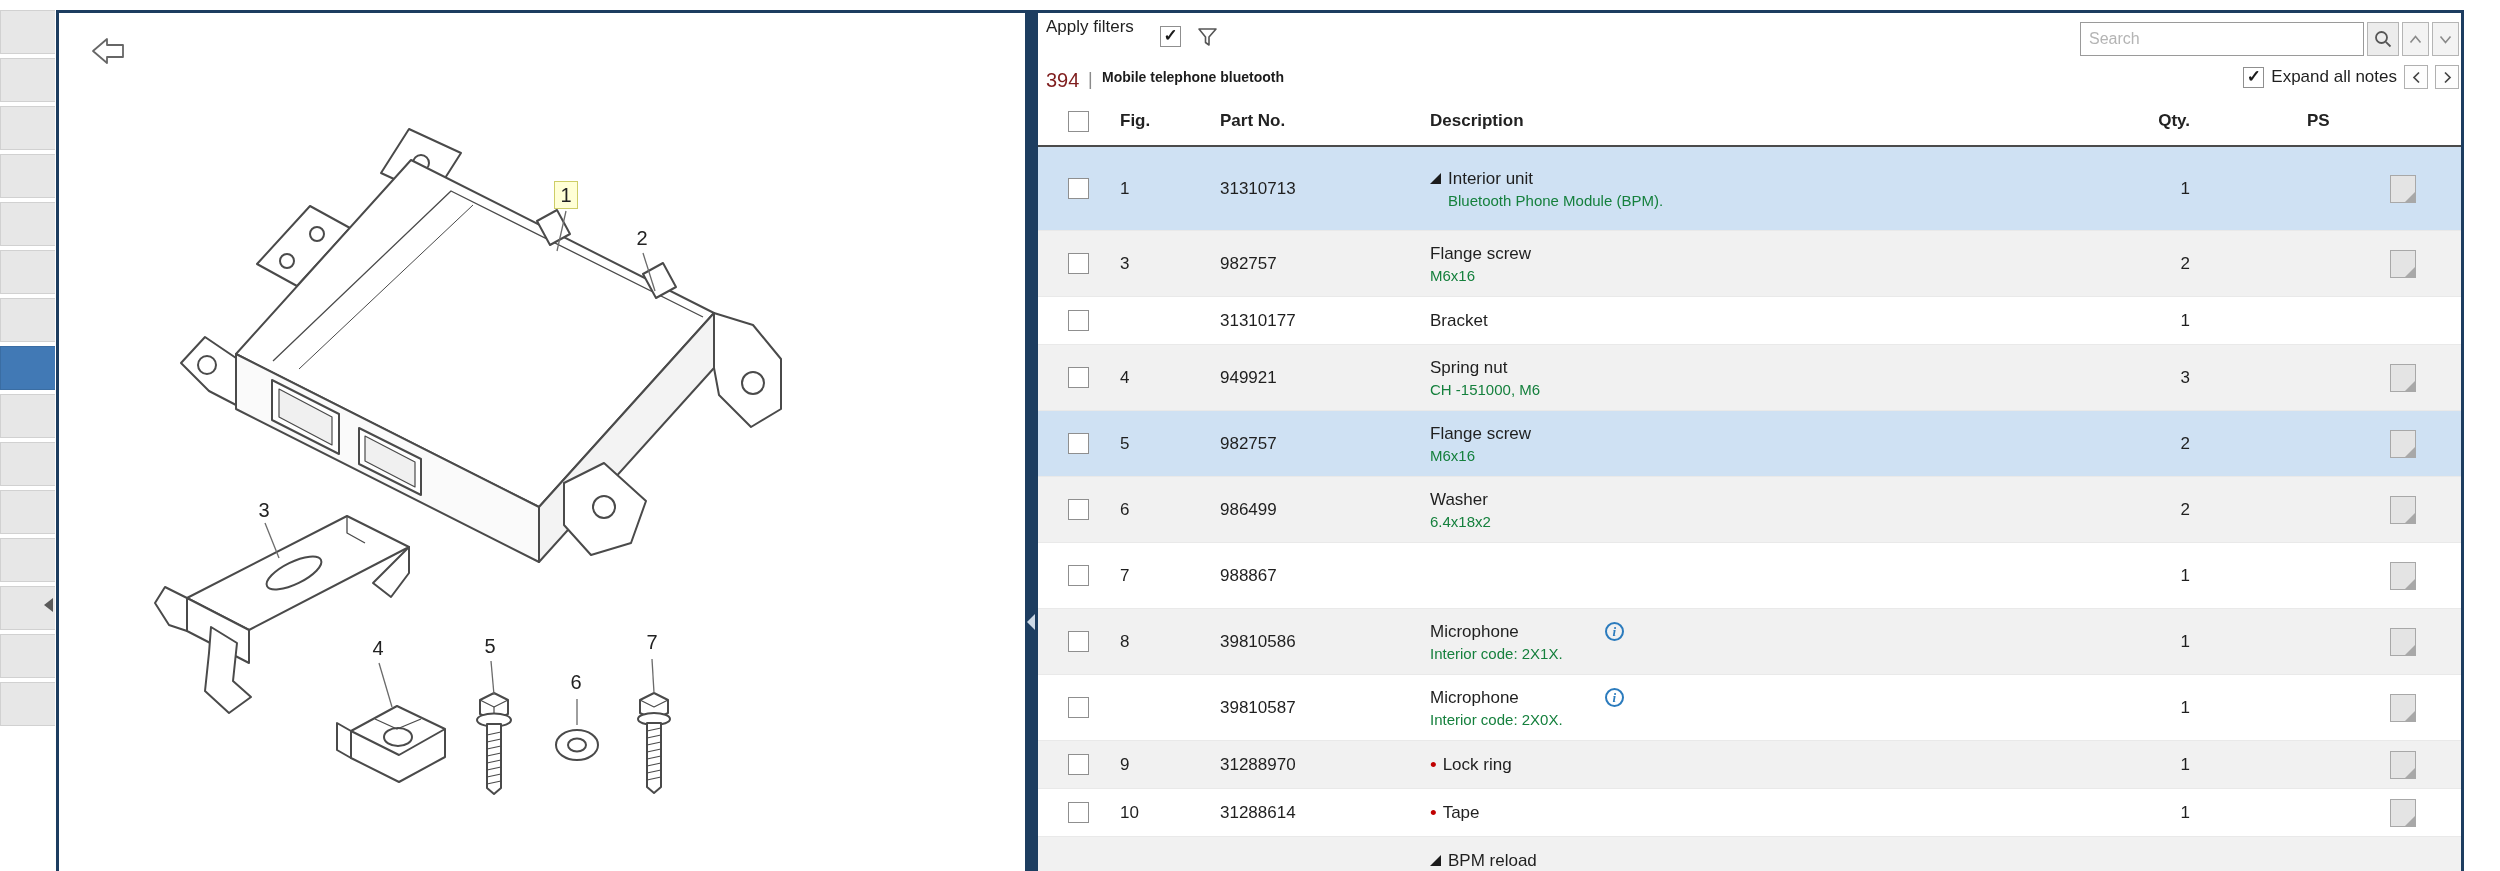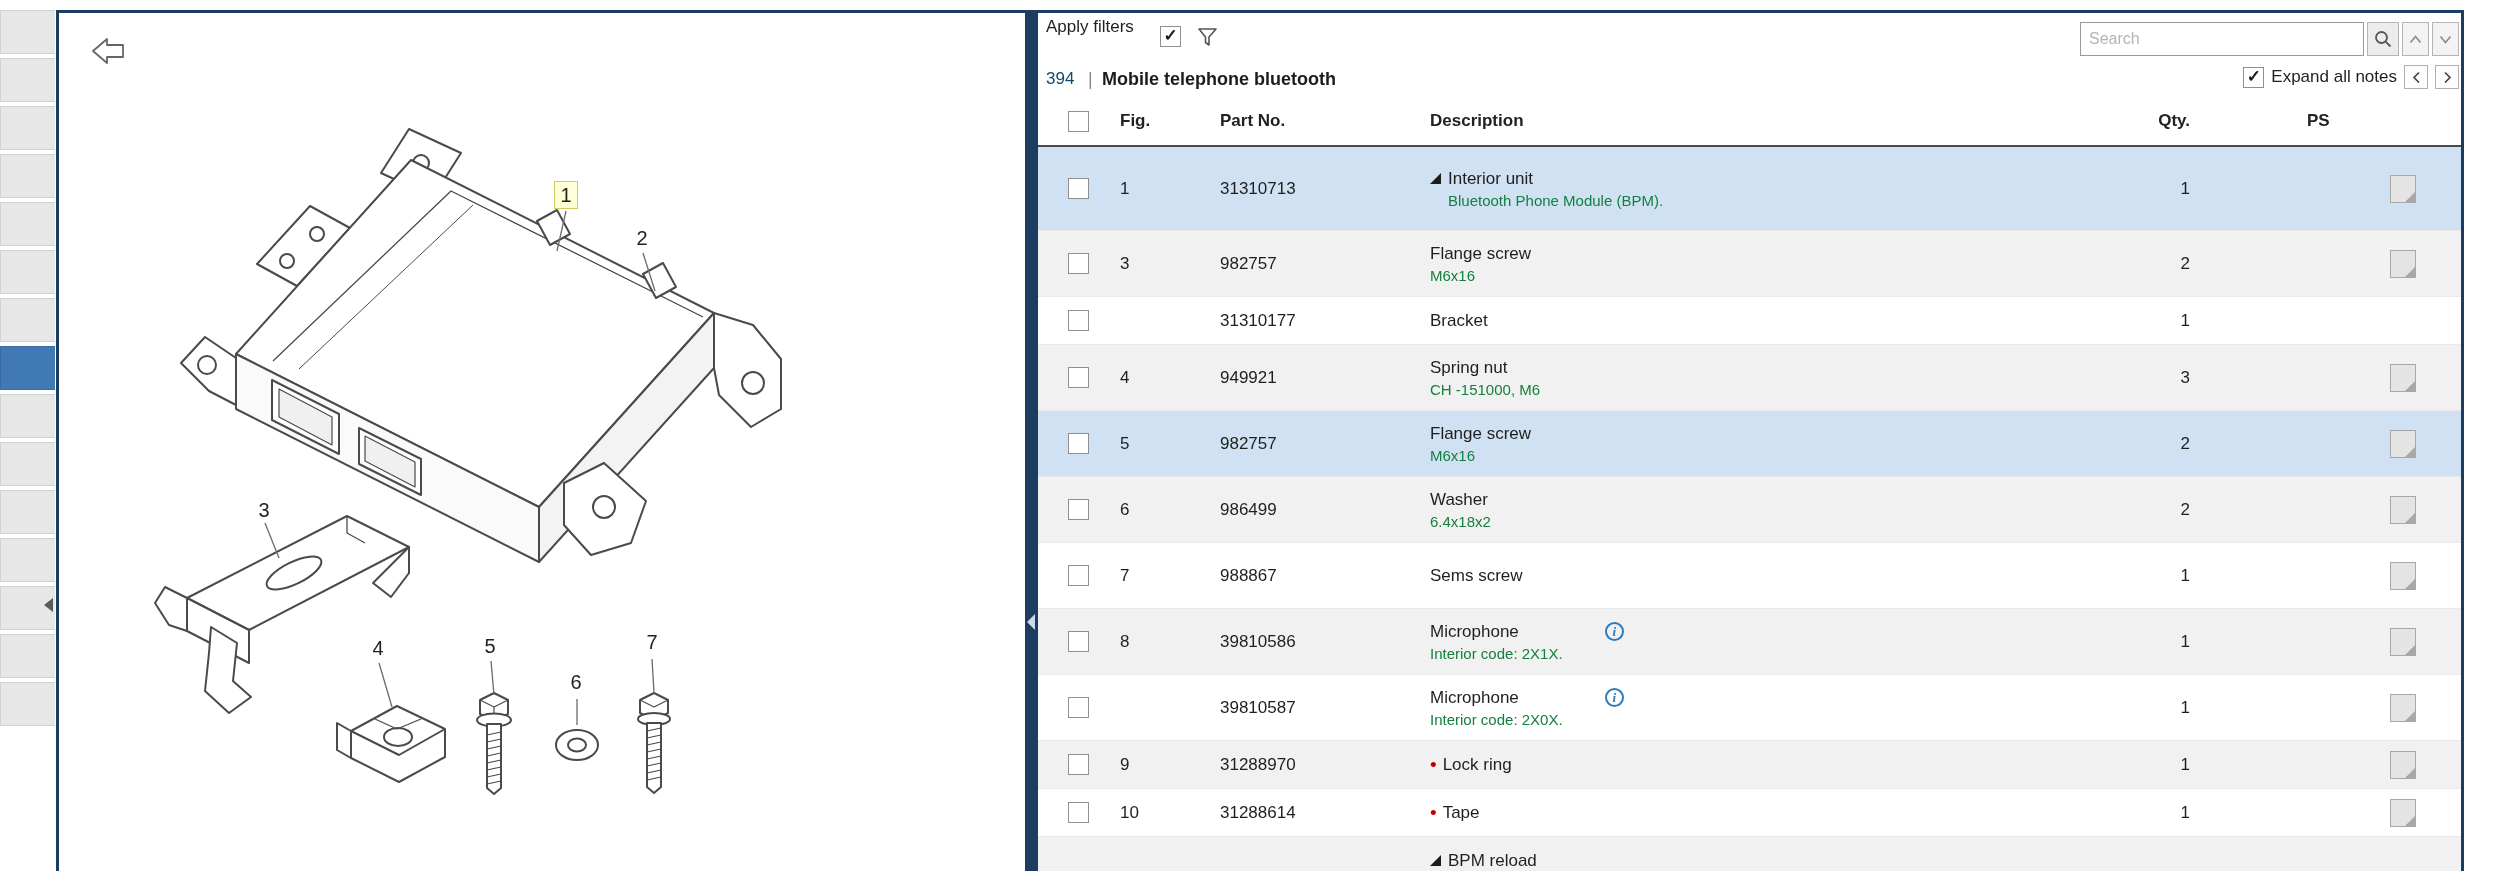--- a/index.html
+++ b/index.html
@@ -41,23 +41,23 @@
   .funnel { position:absolute; left:158px; top:12px; }
   .search-wrap { position:absolute; right:2px; top:9px; display:flex; gap:3px; align-items:stretch; }
   .search-input { width:284px; height:34px; border:1px solid #9a9a9a; font-size:16px; padding:0 8px;
     font-family:"Liberation Sans", sans-serif; color:#333; outline:none; }
   .search-input::placeholder { color:#b4b4b4; }
   .sbtn { width:32px; height:34px; background:#ececec; border:1px solid #b5b5b5; display:flex;
     align-items:center; justify-content:center; cursor:pointer; }
   .sbtn.small { width:27px; background:#f3f3f3; }
 
   .title-row { position:absolute; left:0; right:0; top:52px; height:30px; }
-  .sec-num { position:absolute; left:8px; top:4px; font-size:17px; color:#0c4a6e; }
+  .sec-num { position:absolute; left:8px; top:4px; font-size:20px; color:#7f1d1d; }
   .sep { position:absolute; left:50px; top:4px; font-size:18px; color:#8a8a8a; }
-  .pg-title { position:absolute; left:64px; top:4px; font-size:18px; font-weight:bold; color:#1c1c1c; }
+  .pg-title { position:absolute; left:64px; top:4px; font-size:14px; font-weight:bold; color:#1c1c1c; }
   .notes-wrap { position:absolute; right:2px; top:0; display:flex; align-items:center; gap:7px; }
   .notes-label { font-size:17px; }
   .nav-btn { width:24px; height:24px; background:#fdfdfd; border:1px solid #b0b0b0; display:flex;
     align-items:center; justify-content:center; cursor:pointer; }
 
   
   .cb { width:21px; height:21px; background:#fff; border:1px solid #8f8f8f; display:inline-flex;
     align-items:center; justify-content:center; font-size:17px; color:#1a1a1a; cursor:pointer; }
   .cb.checked::after { content:"\2713"; font-weight:bold; margin-top:-2px; }
 
@@ -401,23 +401,20 @@
               <span class="note-icon"></span>
             </span>
           </div>
           <div class="prow two">
             <span class="cb-col">
               <span class="cb"></span>
             </span>
             <span class="col-fig">7</span>
             <span class="col-part">988867</span>
             <span class="col-desc">
-              <span class="desc-line">
-                <span class="desc-main">Sems screw</span>
-              </span>
             </span>
             <span class="col-qty">1</span>
             <span class="col-ps">
               <span class="note-icon"></span>
             </span>
           </div>
           <div class="prow two alt">
             <span class="cb-col">
               <span class="cb"></span>
             </span>

